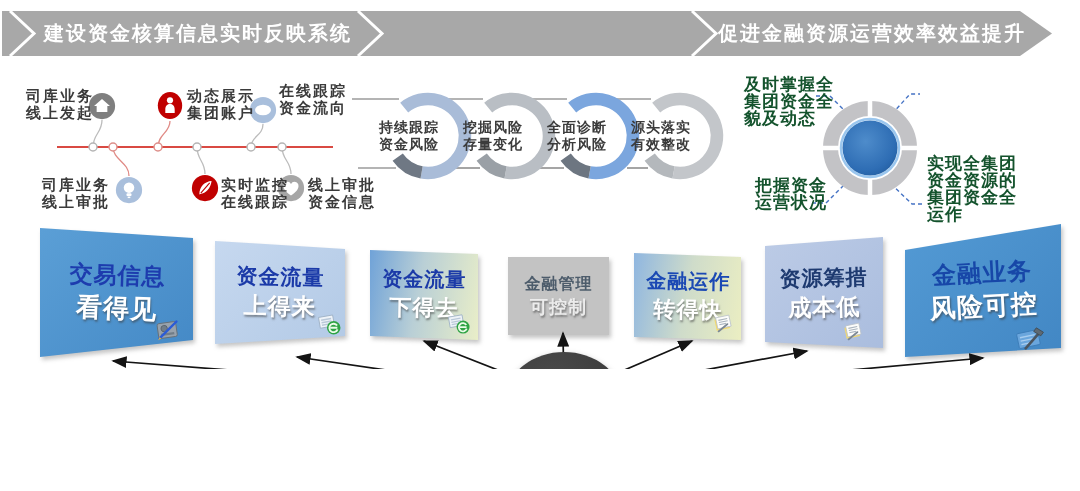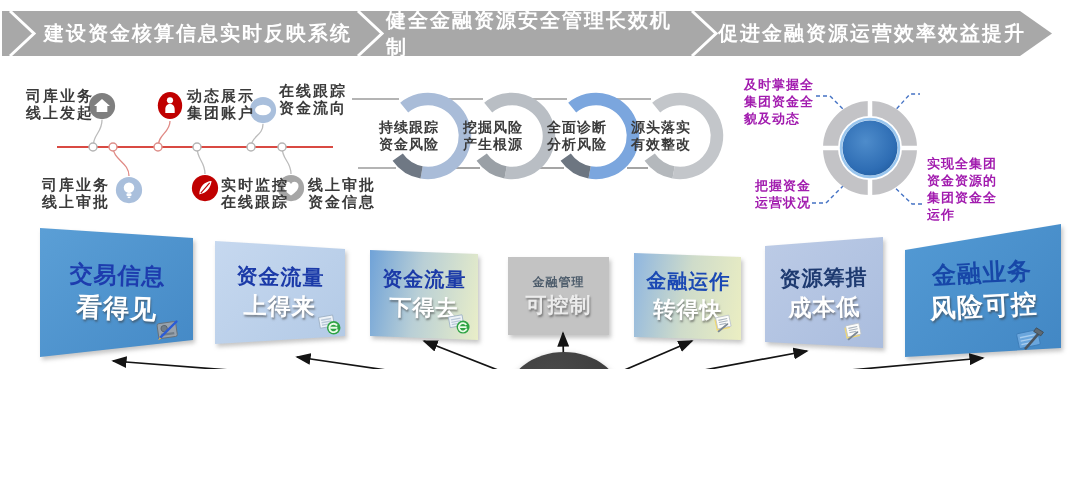--- a/index.html
+++ b/index.html
@@ -8,21 +8,21 @@
   .abs{position:absolute;}
   .pre{white-space:pre-line;}
   .banner-text{position:absolute;top:11px;height:45px;display:flex;align-items:center;justify-content:center;
                color:#fff;font-size:20px;font-weight:600;letter-spacing:2px;}
   .tl-label{position:absolute;font-size:15px;font-weight:600;color:#3b3b3b;line-height:17px;
             letter-spacing:2px;white-space:pre-line;}
   .tl-label.right{text-align:right;}
   .tl-icon{position:absolute;width:30px;height:30px;}
   .arc-label{position:absolute;width:86px;text-align:center;font-size:14px;font-weight:600;color:#3b3b3b;
              line-height:17px;letter-spacing:1px;white-space:pre-line;}
-  .wheel-label{position:absolute;font-size:13px;font-weight:600;color:#a21caf;line-height:17px;
+  .wheel-label{position:absolute;font-size:17px;font-weight:600;color:#14532d;line-height:17px;
                letter-spacing:1px;white-space:pre-line;}
   .panel{position:absolute;filter:drop-shadow(2px 3px 2px rgba(90,90,90,.35));}
   .panel-inner{width:100%;height:100%;position:relative;display:flex;flex-direction:column;
                align-items:center;justify-content:center;}
   .p-line1{font-weight:bold;letter-spacing:1px;}
   .p-line2{font-weight:bold;color:#ffffff;letter-spacing:1px;text-shadow:1px 2px 2px rgba(60,60,60,.55);}
   .panel-icon{position:absolute;}
   .core{position:absolute;left:507px;top:352px;width:114px;height:90px;border-radius:50%;
         background:radial-gradient(circle at 40% 35%, #4b4b4b, #373737);
         display:flex;align-items:center;justify-content:center;text-align:center;
@@ -34,21 +34,20 @@
 
 <div class="canvas">
 
   <svg class="abs" style="left:0;top:0" width="1080" height="70">
     <path d="M2 11 L1020 11 L1052 33.5 L1020 56 L2 56 Z" fill="#a8a8a8"></path>
     <path d="M10 11 L34 33.5 L10 56" stroke="#ffffff" stroke-width="3" fill="none"></path>
     <path d="M358 11 L382 33.5 L358 56" stroke="#ffffff" stroke-width="3" fill="none"></path>
     <path d="M692 11 L716 33.5 L692 56" stroke="#ffffff" stroke-width="3" fill="none"></path>
   </svg>
   <div class="banner-text" style="left:38px;width:320px">建设资金核算信息实时反映系统</div>
-  <div class="banner-text" style="left:386px;width:304px">健全金融资源安全管理长效机制</div>
   <div class="banner-text" style="left:716px;width:312px">促进金融资源运营效率效益提升</div>
 
   <svg class="abs" style="left:0;top:0" width="1080" height="491">
 
     <line x1="57" y1="147" x2="333" y2="147" stroke="#d94a43" stroke-width="2"></line>
 
     <g fill="none" stroke-width="1.3">
       <path d="M102 120 C102 133 93 134 93 147" stroke="#bcbcbc"></path>
       <path d="M113 147 C113 160 129 162 129 176" stroke="#e08a85"></path>
       <path d="M170 121 C170 133 158 134 158 147" stroke="#e08a85"></path>
@@ -151,21 +150,21 @@
     <path d="M23.2 18.6 A37 37 0 1 1 40.6 83.4" fill="none" stroke-width="12.5" stroke="#7ba6de"></path>
     <path d="M40.6 83.4 A37 37 0 0 1 16.7 68.2" fill="none" stroke-width="12.5" stroke="#6d7681"></path>
   </svg>
   <svg class="abs" style="left:633px;top:89px" width="94" height="94" viewBox="0 0 94 94">
     <path d="M23.2 18.6 A37 37 0 1 1 40.6 83.4" fill="none" stroke-width="12.5" stroke="#c3c6ca"></path>
     <path d="M40.6 83.4 A37 37 0 0 1 16.7 68.2" fill="none" stroke-width="12.5" stroke="#b4b8bc"></path>
   </svg>
   <div class="arc-label" style="left:366px;top:119px">持续跟踪
 资金风险</div>
   <div class="arc-label" style="left:450px;top:119px">挖掘风险
-产生根源</div>
+存量变化</div>
   <div class="arc-label" style="left:534px;top:119px">全面诊断
 分析风险</div>
   <div class="arc-label" style="left:618px;top:119px">源头落实
 有效整改</div>
 
   <svg class="abs" style="left:816px;top:94px" width="108" height="108" viewBox="0 0 108 108">
     <defs>
       <radialGradient id="wheelBlue" cx="42%" cy="38%" r="75%">
         <stop offset="0%" stop-color="#4e8ccb"></stop>
           <stop offset="70%" stop-color="#2e6db4"></stop>
@@ -242,22 +241,22 @@
         <circle cx="21" cy="21" r="8" fill="#2ea344"></circle>
         <path d="M25.5 23 a5 5 0 1 1 -0.5 -4.5" stroke="#eafbe8" stroke-width="2.2" fill="none"></path>
         <line x1="16.8" y1="21" x2="25.3" y2="21" stroke="#eafbe8" stroke-width="2.2"></line>
       </svg>
     </div>
   </div>
 
   <div class="panel" style="left:508px;top:257px;width:101px;height:78px">
     <div class="panel-inner" style="background:#c3c3c3;">
       <div style="text-align:center">
-        <div class="p-line1" style="font-size:12px;color:#4d5c6b">金融管理</div>
-        <div class="p-line2" style="font-size:21px;color:#ececec">可控制</div>
+        <div class="p-line1" style="font-size:16px;color:#4d5c6b">金融管理</div>
+        <div class="p-line2" style="font-size:18px;color:#ececec">可控制</div>
       </div>
     </div>
   </div>
 
   <div class="panel" style="left:628px;top:252px;width:107px;height:89px">
     <div class="panel-inner" style="clip-path:polygon(0px 1px,100% 5px,100% 88px,0px 85px);background:linear-gradient(100deg,#8fb6e0 0%,#cfdcca 50%,#ebeec2 100%);margin-left:6px;">
       <div style="transform:rotate(1deg);text-align:center">
         <div class="p-line1" style="font-size:20px;color:#1b49b4">金融运作</div>
         <div class="p-line2" style="font-size:22px">转得快</div>
       </div>

